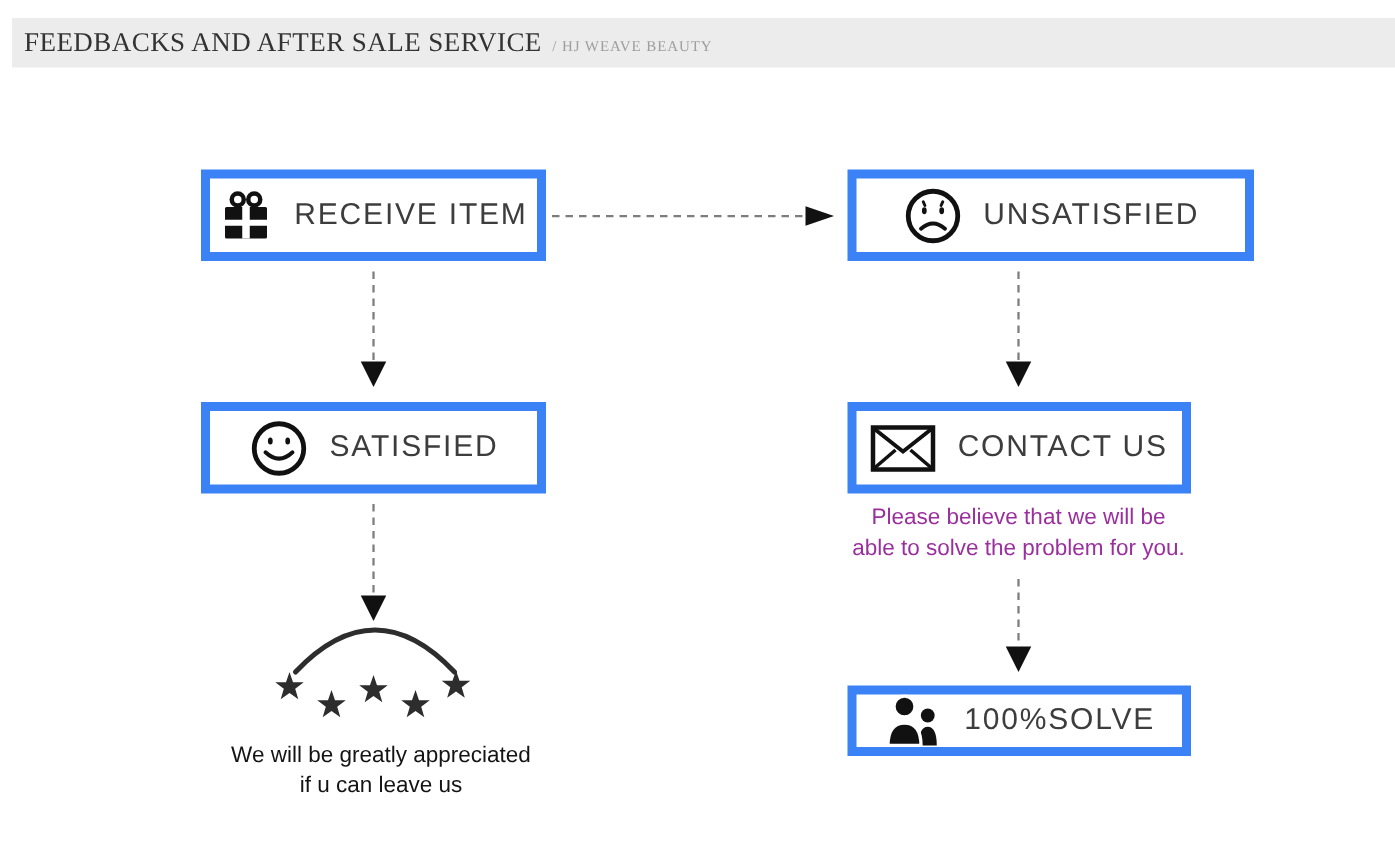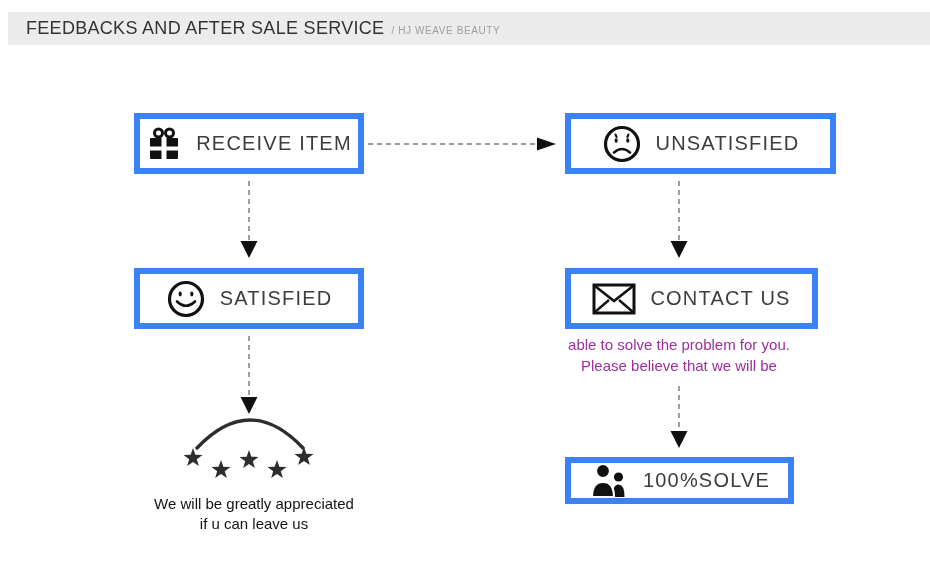--- a/index.html
+++ b/index.html
@@ -5,36 +5,36 @@
   html,body{margin:0;padding:0;background:#ffffff;}
   body{
     width:930px;height:569px;position:relative;overflow:hidden;
     font-family:"Liberation Sans","DejaVu Sans",sans-serif;
     -webkit-font-smoothing:antialiased;
   }
   
   .header-bar{
     position:absolute;left:8px;right:0;top:12px;height:33px;
     background:#ececec;display:flex;align-items:baseline;
-    padding-left:18px;box-sizing:border-box;
+    padding-left:8px;box-sizing:border-box;font-family:Liberation Serif, serif;
   }
   .header-bar .inner{display:flex;align-items:baseline;position:relative;top:6px;}
   .header-title{font-size:18px;color:#333333;letter-spacing:0.3px;font-weight:400;}
   .header-subtitle{font-size:10px;color:#9e9e9e;margin-left:7px;letter-spacing:0.6px;}
   
   .flow-box{
     position:absolute;background:#ffffff;border:6px solid #3b82f6;
     box-sizing:border-box;display:flex;align-items:center;justify-content:center;
     gap:14px;
   }
   .flow-box .label{font-size:20px;color:#3d3d3d;letter-spacing:1.2px;white-space:nowrap;}
   #box-receive{left:134px;top:113px;width:230px;height:61px;}
   #box-unsatisfied{left:565px;top:113px;width:271px;height:61px;}
   #box-satisfied{left:134px;top:268px;width:230px;height:61px;text-align:right;}
-  #box-contact{left:565px;top:268px;width:253px;height:61px;}
+  #box-contact{left:565px;top:268px;width:229px;height:61px;}
   #box-solve{left:565px;top:457px;width:229px;height:47px;}
   .icon{flex:0 0 auto;display:block;}
   
   .note-purple{
     position:absolute;left:519px;top:335px;width:320px;text-align:center;
     font-size:15px;line-height:20.5px;color:#9b2f9e;
   }
   .note-feedback{
     position:absolute;left:123px;top:494px;width:262px;text-align:center;
     font-size:15px;line-height:20px;color:#141414;
@@ -100,22 +100,22 @@
   <svg class="icon" width="40" height="35" viewBox="0 0 40 35">
     <circle cx="29.5" cy="14" r="4.6" fill="#111"></circle>
     <path d="M23.5 34 Q 23.5 21.5 29.5 21.5 Q 35.5 21.5 35.5 34 Z" fill="#111"></path>
     <circle cx="14" cy="8" r="7" fill="#111" stroke="#fff" stroke-width="2.2"></circle>
     <path d="M3 34 Q 3 19 14 19 Q 25 19 25 34 Z" fill="#111" stroke="#fff" stroke-width="2.2"></path>
   </svg>
   <span class="label">100%SOLVE</span>
 </div>
 
 <div class="note-purple">
+  <div>Please believe that we will be</div>
   <div>able to solve the problem for you.</div>
-  <div>Please believe that we will be</div>
 </div>
 
 <svg class="stars-art" width="140" height="75" viewBox="0 0 140 75">
   <defs>
     <path id="star5" d="M0,-10 L2.35,-3.24 L9.51,-3.09 L3.8,1.24 L5.88,8.09 L0,4 L-5.88,8.09 L-3.8,1.24 L-9.51,-3.09 L-2.35,-3.24 Z"></path>
   </defs>
   <path d="M17 36 Q 70 -20 123 36" fill="none" stroke="#2d2d2d" stroke-width="3.4" stroke-linecap="round"></path>
   <use href="#star5" transform="translate(13,46)" fill="#2d2d2d"></use>
   <use href="#star5" transform="translate(41,58)" fill="#2d2d2d"></use>
   <use href="#star5" transform="translate(69,48)" fill="#2d2d2d"></use>

